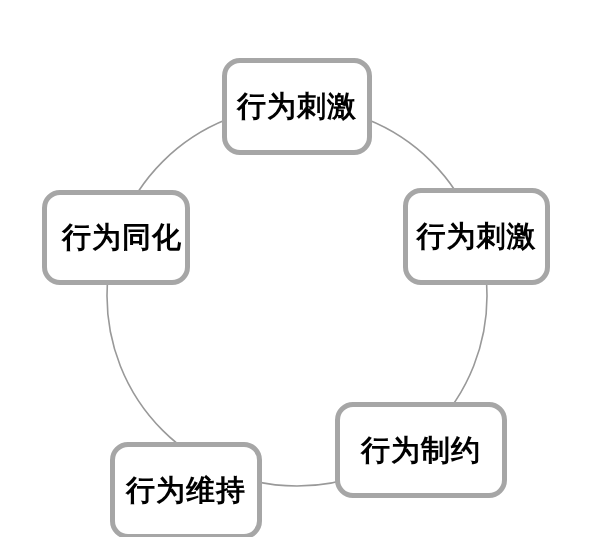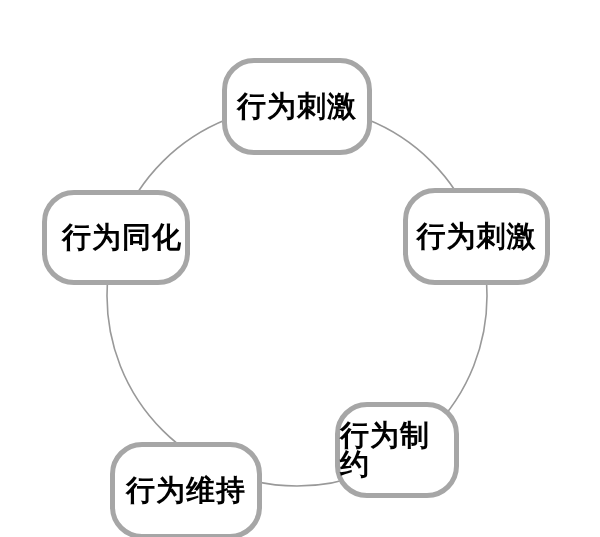--- a/index.html
+++ b/index.html
@@ -20,33 +20,33 @@
     left: 0;
     top: 0;
     width: 600px;
     height: 537px;
   }
   .node {
     position: absolute;
     box-sizing: border-box;
     background: #ffffff;
     border: 5px solid #a6a6a6;
-    border-radius: 32px;
+    border-radius: 18px;
     display: flex;
     align-items: center;
     justify-content: center;
     font-weight: bold;
     font-size: 29px;
     letter-spacing: 1px;
     color: #000000;
     line-height: 1;
   }
   .node-top          { left: 222px; top:  58px; width: 150px; height: 97px; }
   .node-right        { left: 403px; top: 188px; width: 147px; height: 97px; }
-  .node-bottom-right { left: 335px; top: 402px; width: 124px; height: 96px; }
+  .node-bottom-right { left: 335px; top: 402px; width: 172px; height: 96px; }
   .node-bottom-left  { left: 110px; top: 426px; width: 152px; height: 97px; margin-top: 16px; }
   .node-left         { left:  42px; top: 190px; width: 148px; height: 95px; padding-left: 12px; }
 </style>
 </head>
 <body>
 
 <div class="canvas">
 
   <svg class="circle-layer" viewBox="0 0 600 537" xmlns="http://www.w3.org/2000/svg">
     <circle cx="297" cy="296" r="190" fill="none" stroke="#999999" stroke-width="1.6"></circle>

